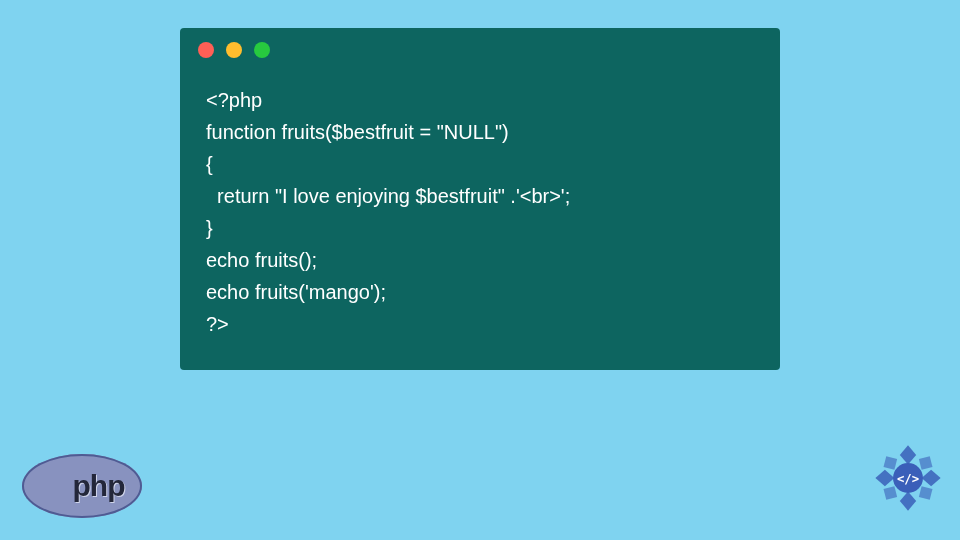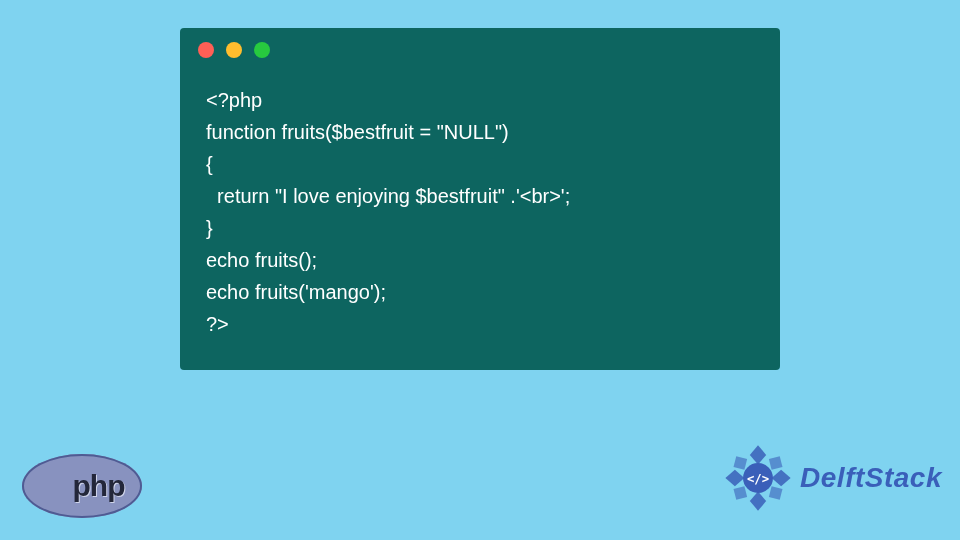--- a/index.html
+++ b/index.html
@@ -120,14 +120,13 @@
         <polygon points="70,50 84,38 98,50 84,62"></polygon>
         <polygon points="18,18 34,22 30,38 14,34" opacity="0.7"></polygon>
         <polygon points="82,18 86,34 70,38 66,22" opacity="0.7"></polygon>
         <polygon points="18,82 14,66 30,62 34,78" opacity="0.7"></polygon>
         <polygon points="82,82 66,78 70,62 86,66" opacity="0.7"></polygon>
       </g>
       <circle cx="50" cy="50" r="22" fill="#3a5fb9"></circle>
       <text x="50" y="57" text-anchor="middle" fill="#ffffff" font-size="18" font-family="monospace" font-weight="bold">&lt;/&gt;</text>
     </svg>
   </div>
-  <span class="delft-text">DelftStack</span>
 </div>
 
 </body></html>

